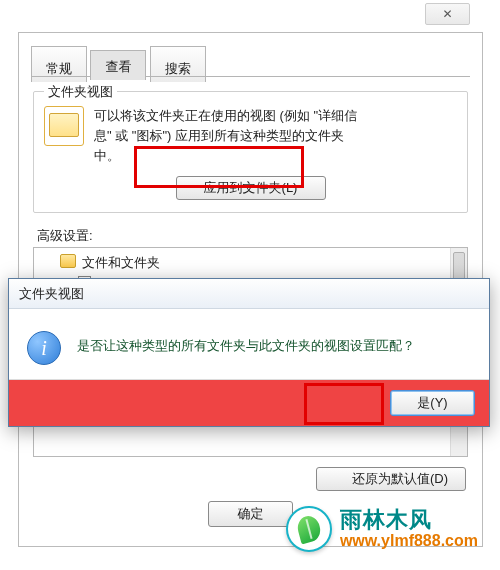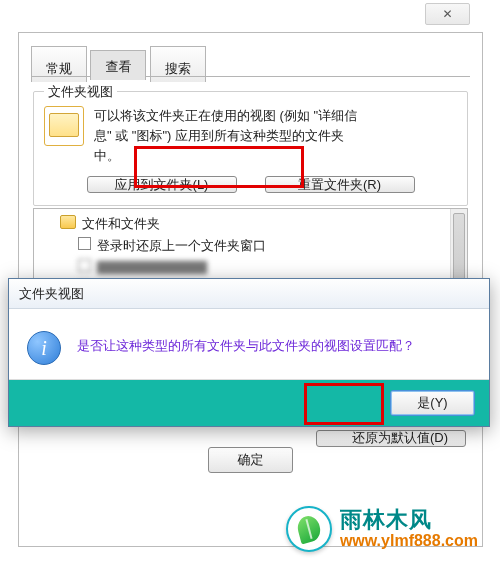--- a/index.html
+++ b/index.html
@@ -44,21 +44,21 @@
     border-radius: 3px; position: relative; margin-right: 10px; flex: 0 0 40px;
   }
   .folder-icon::before {
     content: ""; position: absolute; left: 4px; top: 6px; width: 28px; height: 22px;
     background: linear-gradient(#fff3c4,#ffe18a); border: 1px solid #d2a538; border-radius: 2px;
   }
   .folder-desc { font-size: 13px; line-height: 1.55; color: #222; }
 
   .btn-row { display: flex; justify-content: center; gap: 28px; margin-top: 10px; }
   .win-btn {
-    min-width: 150px; height: 17px; border: 1px solid #8a8a8a; border-radius: 3px;
+    min-width: 150px; height: 24px; border: 1px solid #8a8a8a; border-radius: 3px;
     background: linear-gradient(#fdfdfd,#e6e6e6); font-size: 13px; color: #222;
     display: flex; align-items: center; justify-content: center; padding: 0 10px;
   }
   .win-btn.small { min-width: 85px; height: 26px; }
   .win-btn.default { border: 1px solid #4a90d9; box-shadow: 0 0 0 1px #8ec1ef inset; }
 
   .red-box-1 { position: absolute; border: 3px solid #e20000; left: 134px; top: 146px; width: 170px; height: 42px; z-index: 5; pointer-events: none; }
   .red-box-2 { position: absolute; border: 3px solid #e20000; left: 304px; top: 383px; width: 80px; height: 42px; z-index: 60; pointer-events: none; }
 
   
@@ -75,44 +75,44 @@
     width: 16px; height: 14px; background: linear-gradient(#ffe8a0,#f9c94e);
     border: 1px solid #caa02c; border-radius: 2px; margin-right: 6px;
   }
   .chk { width: 13px; height: 13px; border: 1px solid #888; background: #fff; margin-right: 6px; display:inline-flex; align-items:center; justify-content:center; font-size:10px; color:#2a6; }
   .blurred { filter: blur(2.5px); color: #777; }
   .scrolly { position: absolute; right: 0; top: 0; bottom: 0; width: 17px; background: #efefef; border-left: 1px solid #ddd; }
   .scroll-thumb { position: absolute; left: 2px; right: 2px; top: 4px; height: 90px; background: linear-gradient(#dcdcdc,#c8c8c8); border: 1px solid #b0b0b0; border-radius: 2px; }
 
   
   .restore-row { text-align: right; margin: 10px 16px 0 0; }
-  .ok-row { display: flex; justify-content: center; align-items: flex-end; gap: 12px; margin-top: 0; position: relative; }
+  .ok-row { display: flex; justify-content: center; align-items: flex-end; gap: 12px; margin-top: 10px; position: relative; }
 
   
   .dialog {
     position: absolute; left: 8px; top: 278px; width: 482px;
     border: 1px solid #5a7ca0; background: #fff; z-index: 50;
     box-shadow: 0 4px 18px rgba(0,0,0,0.35);
   }
   .dialog-title {
     height: 30px; background: linear-gradient(#fefefe,#eaf0f7);
     display: flex; align-items: center; padding-left: 10px; font-size: 13px; color: #222;
     border-bottom: 1px solid #cfd8e2;
   }
   .dialog-body { padding: 22px 18px 14px 18px; display: flex; align-items: flex-start; }
   .info-icon {
     width: 34px; height: 34px; border-radius: 50%;
     background: radial-gradient(circle at 30% 30%, #8fc6ff, #2f7ed8);
     color: #fff; display: flex; align-items: center; justify-content: center;
     font-family: Georgia, serif; font-style: italic; font-size: 20px; margin-right: 16px; flex: 0 0 34px;
     border: 1px solid #2a6bb5;
   }
-  .dialog-msg { font-size: 13px; color: #6d28d9; margin-top: 6px; }
+  .dialog-msg { font-size: 13px; color: #14532d; margin-top: 6px; }
   .dialog-btns {
-    background: #14b8a6; border-top: 1px solid #dcdcdc; padding: 10px 14px;
+    background: #ef4444; border-top: 1px solid #dcdcdc; padding: 10px 14px;
     display: flex; justify-content: flex-end; gap: 20px;
   }
 
   
   .logo { position: absolute; right: 22px; bottom: 18px; display: flex; align-items: center; gap: 8px; z-index: 70; }
   .logo-badge {
     width: 46px; height: 46px; border-radius: 50%; background: #fff;
     border: 2px solid #17b3c8; display: flex; align-items: center; justify-content: center;
     box-shadow: 0 2px 4px rgba(0,0,0,0.2);
   }
@@ -145,24 +145,24 @@
       <div class="folder-view-row">
         <div class="folder-icon"></div>
         <div class="folder-desc">
           <span>可以将该文件夹正在使用的视图 (例如 "详细信</span><br>
           <span>息" 或 "图标") 应用到所有这种类型的文件夹</span><br>
           <span>中。</span>
         </div>
       </div>
       <div class="btn-row">
         <div class="win-btn">应用到文件夹(L)</div>
-        <div class="win-btn">重置文件夹(R)</div>
-      </div>
-    </div>
-
+      </div>
+    </div>
+
+    <div class="adv-label">高级设置:</div>
     <div class="tree-box">
       <div class="tree">
         <div class="tree-row tree-indent-1">
           <span class="tree-folder-ico"></span>
           <span>文件和文件夹</span>
         </div>
         <div class="tree-row tree-indent-2">
           <span class="chk"></span>
           <span>登录时还原上一个文件夹窗口</span>
         </div>

